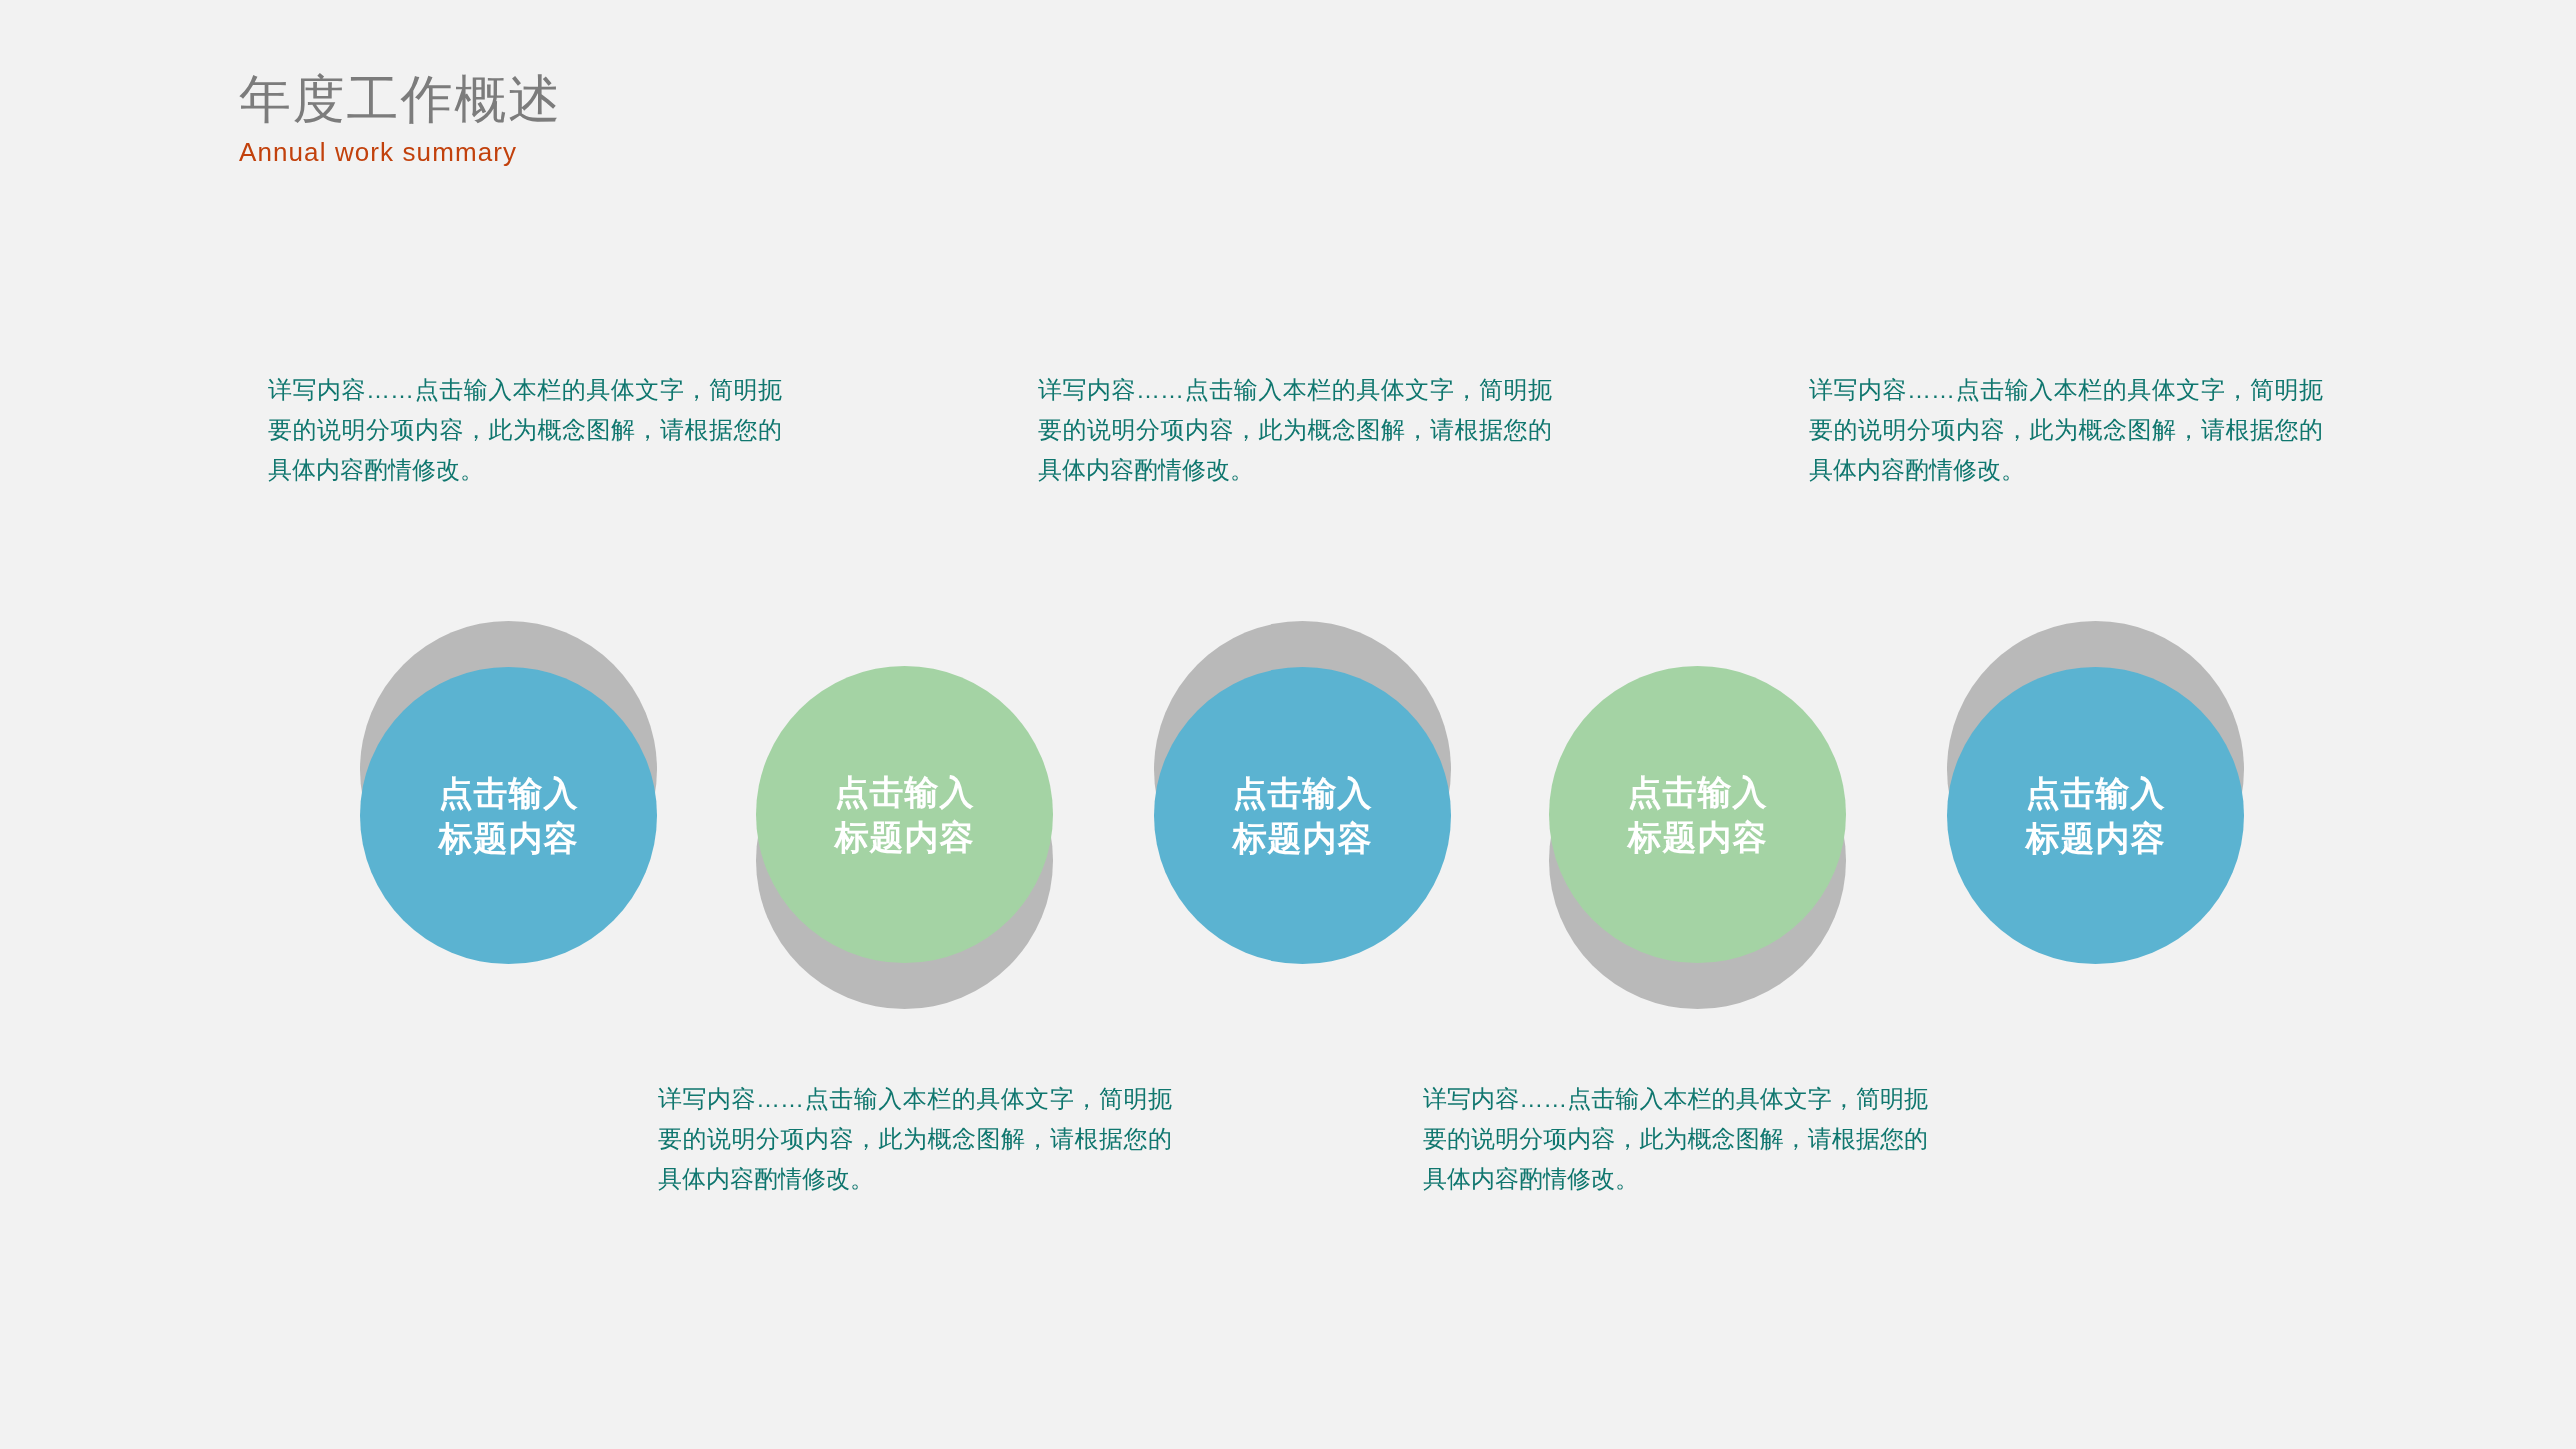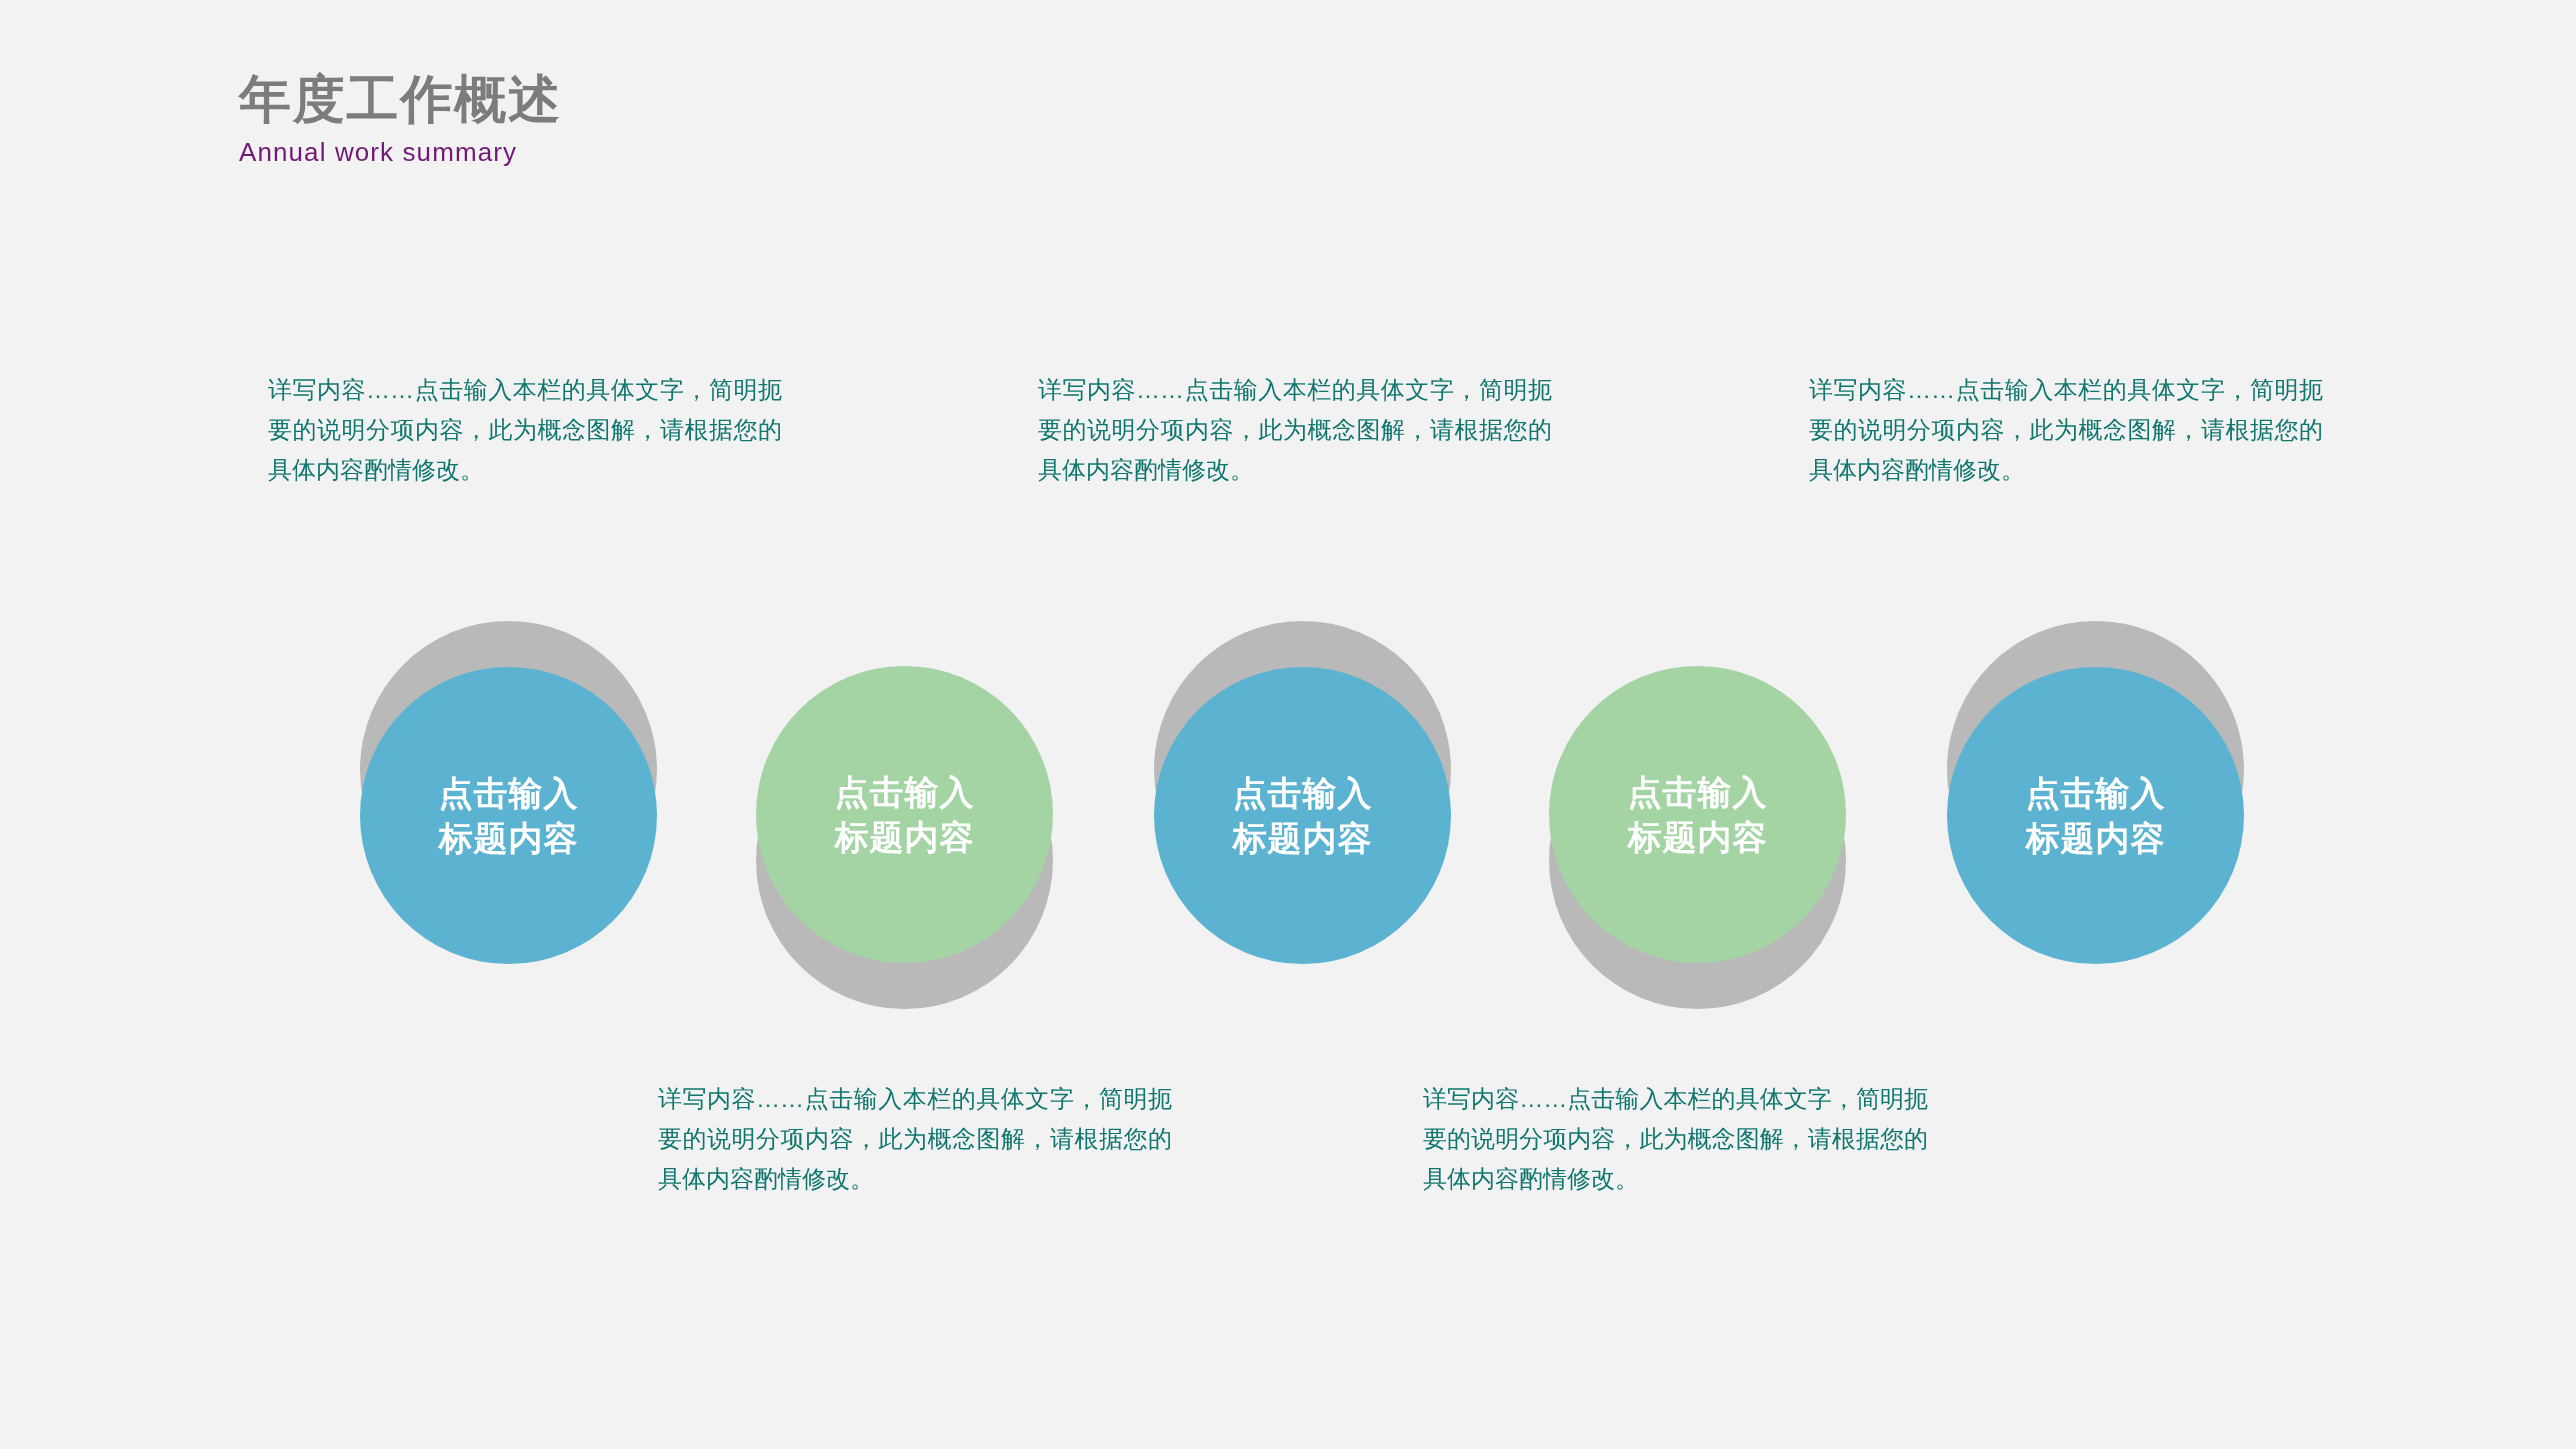--- a/index.html
+++ b/index.html
@@ -23,29 +23,29 @@
 
   
   #header {
     position: absolute;
     left: 239px;
     top: 70px;
   }
   #title {
     font-size: 52px;
     color: #7c7c7c;
-    font-weight: 700;
+    font-weight: 400;
     line-height: 1.12;
     letter-spacing: 1.8px;
     white-space: nowrap;
     text-align: center;
   }
   #subtitle {
     font-size: 26px;
-    color: #701a75;
+    color: #c2410c;
     font-weight: 400;
     letter-spacing: 1.1px;
     margin-top: 9px;
     white-space: nowrap;
   }
 
   
   #circle-row {
     position: absolute;
     left: 0;

